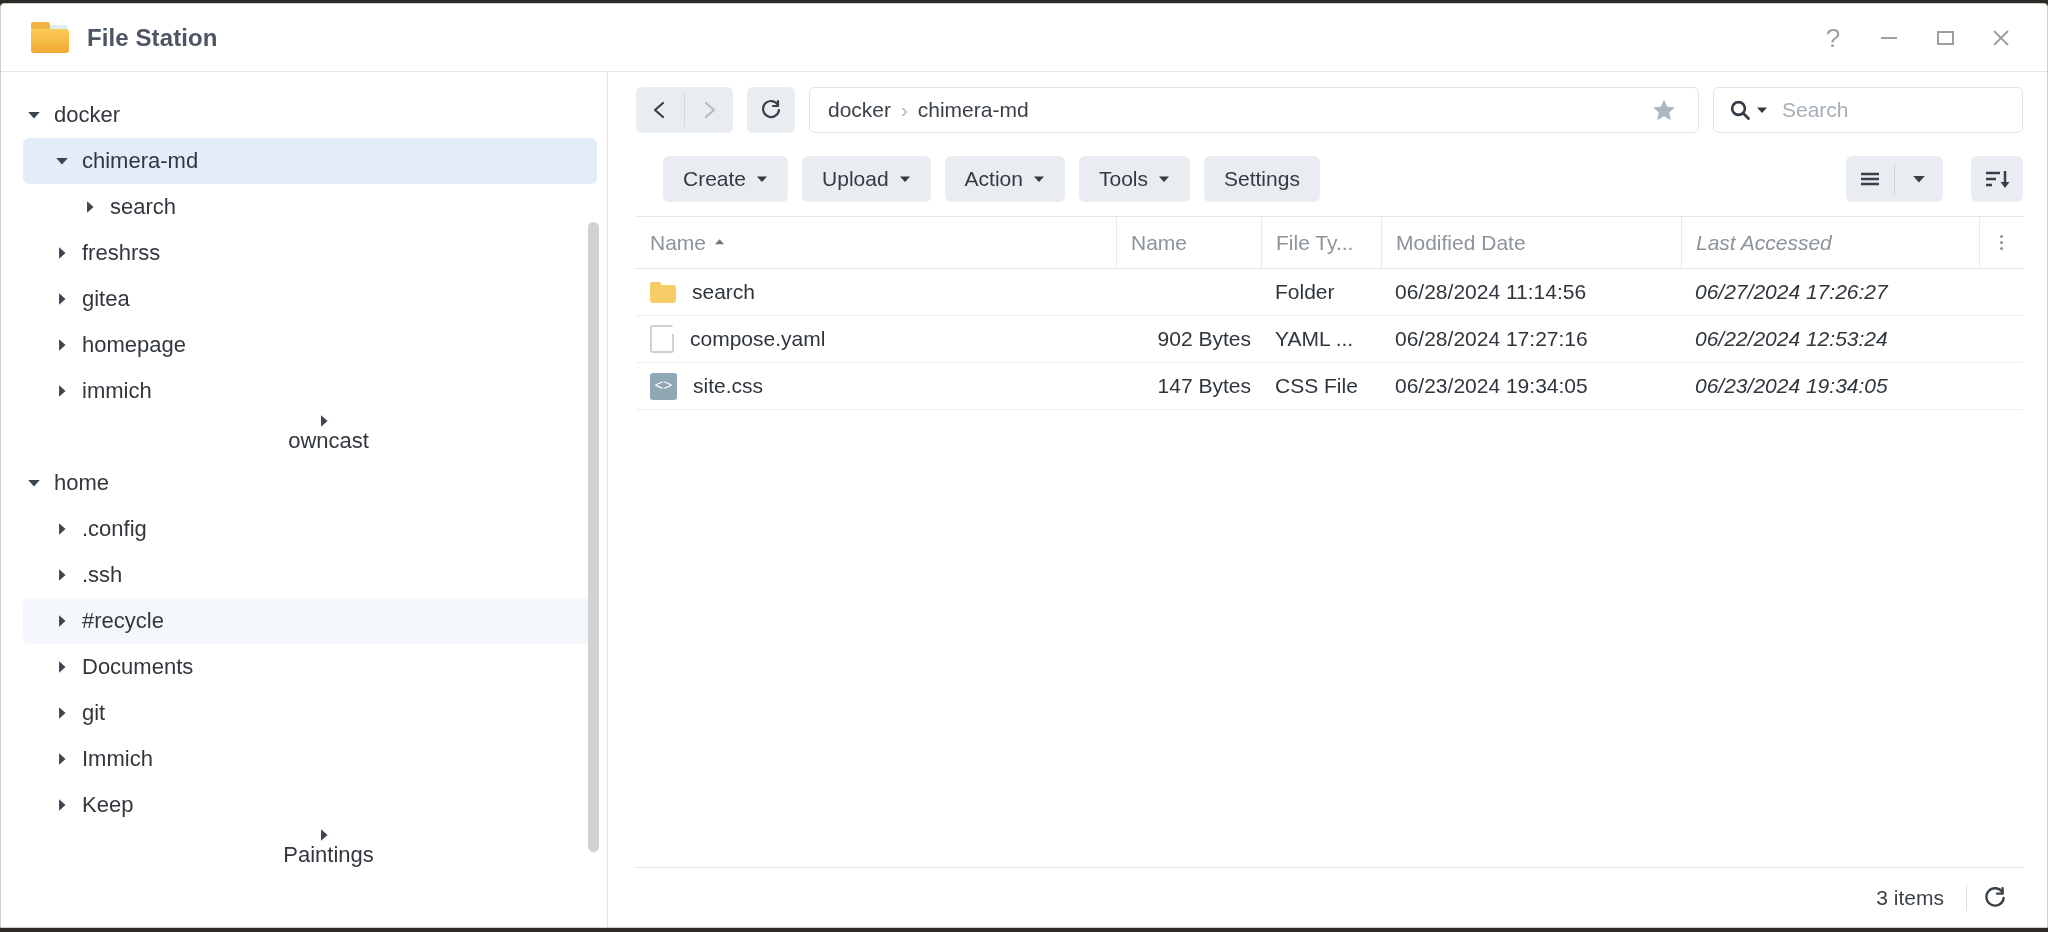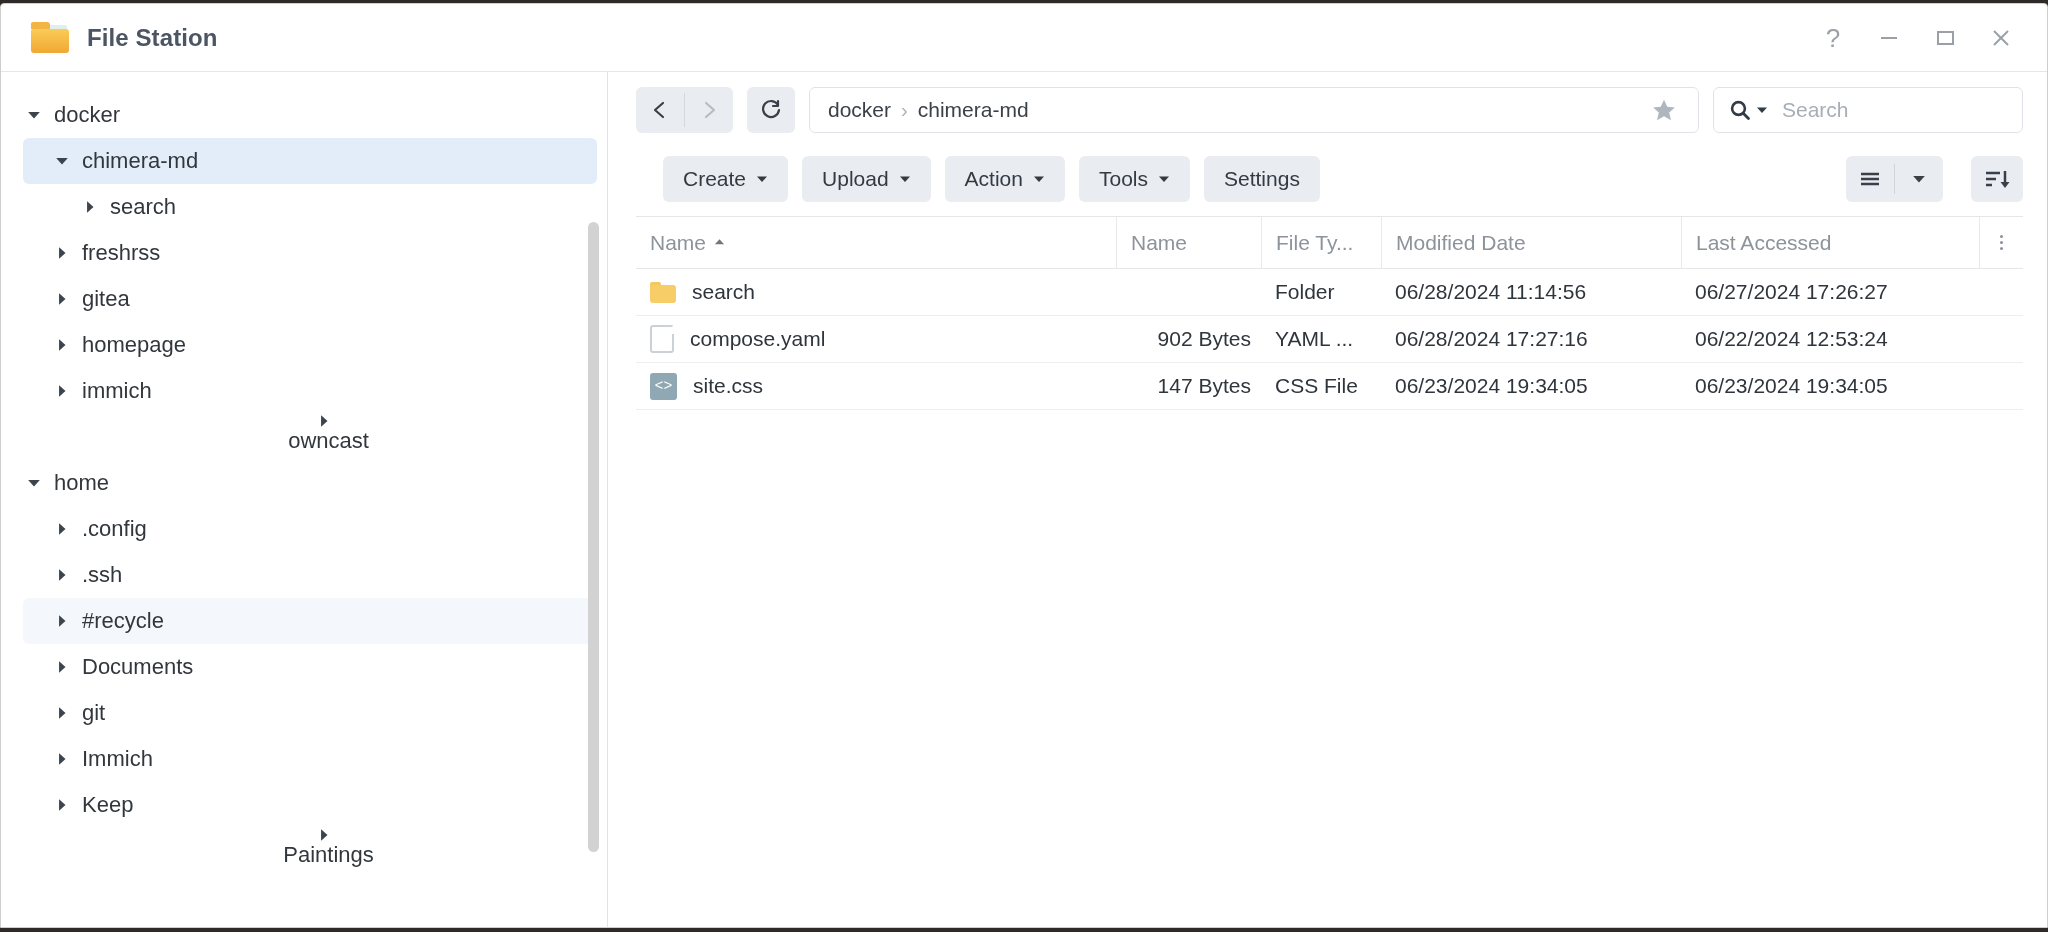--- a/index.html
+++ b/index.html
@@ -343,21 +343,21 @@
     white-space: nowrap;
     overflow: hidden;
   }
   .fl-row .cell.name { gap: 16px; }
   .fl-row .cell.size { justify-content: flex-end; padding-right: 10px; }
 
   .c-name { width: 480px; min-width: 480px; }
   .c-size { width: 145px; min-width: 145px; }
   .c-type { width: 120px; min-width: 120px; }
   .c-mod  { width: 300px; min-width: 300px; }
-  .c-acc  { flex: 1; }
+  .c-acc  { flex: 1; font-style: italic; }
 
   
   .ic-folder {
     width: 26px; height: 21px; position: relative; flex: none;
   }
   .ic-folder .ft {
     position: absolute; left: 0; top: 0;
     width: 11px; height: 4px;
     background: #f5c85f; border-radius: 2px 2px 0 0;
   }
@@ -777,16 +777,26 @@
                 <span>site.css</span>
               </div>
               <div class="cell size c-size">147 Bytes</div>
               <div class="cell c-type">CSS File</div>
               <div class="cell c-mod">06/23/2024 19:34:05</div>
               <div class="cell c-acc">06/23/2024 19:34:05</div>
             </div>
           </div>
       </div>
 
+      <div class="statusbar">
+        <div class="status-count">3 items</div>
+        <div class="status-div"></div>
+        <div class="status-refresh">
+          <svg width="26" height="26" viewBox="0 0 24 24">
+            <path d="M19 7 A8 8 0 1 0 20 12" fill="none" stroke="currentColor" stroke-width="2.2" stroke-linecap="round"></path>
+            <polyline points="19,3 19,8 14,8" fill="none" stroke="currentColor" stroke-width="2.2" stroke-linecap="round" stroke-linejoin="round"></polyline>
+          </svg>
+        </div>
+      </div>
 
     </div>
   </div>
 </div>
 
 </body></html>

